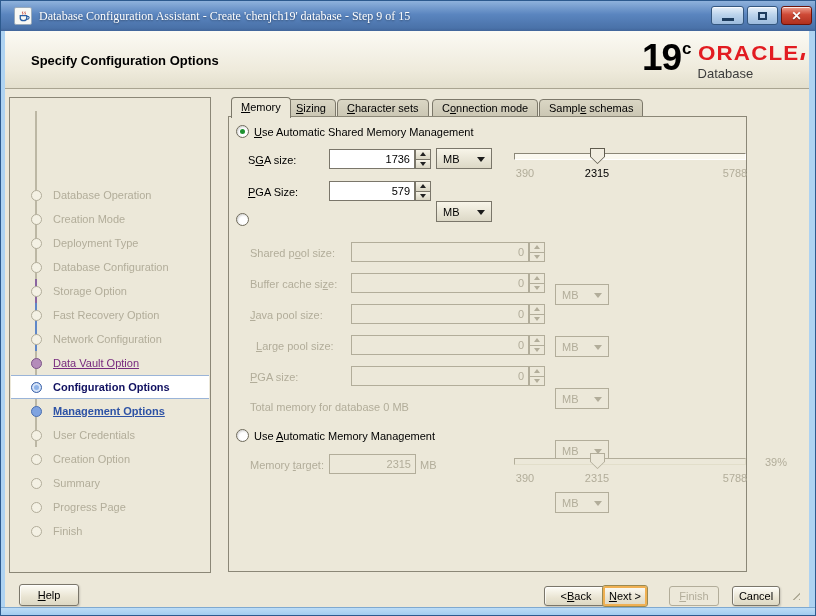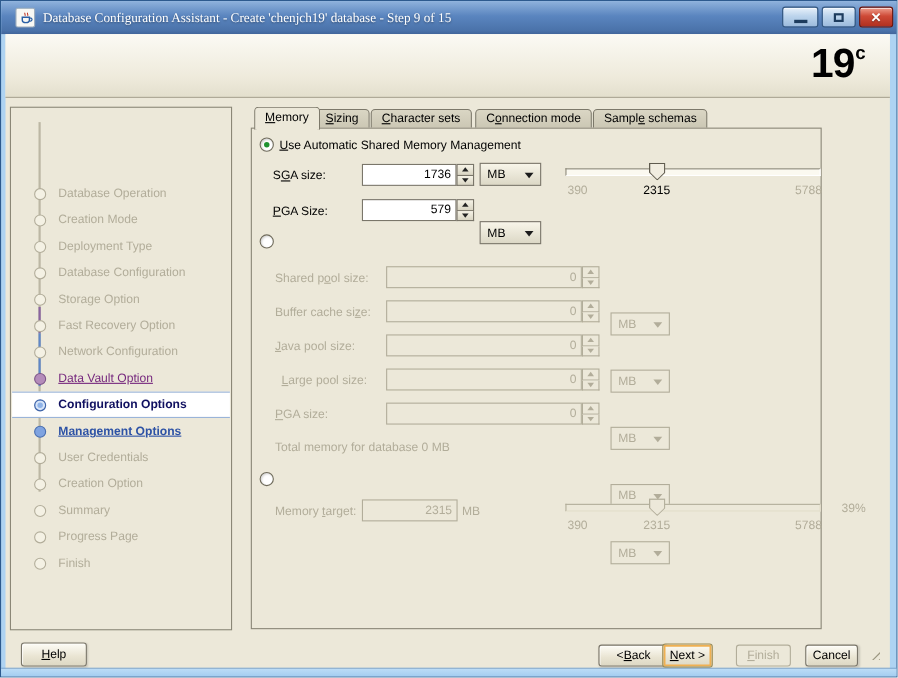--- a/index.html
+++ b/index.html
@@ -43,21 +43,21 @@
   .logo-oracle { color:#e21c21; font-size:20px; font-weight:bold; letter-spacing:1px; transform:scaleX(1.12); transform-origin:left; white-space:nowrap; }
   .logo-tick { display:inline-block; width:3px; height:7px; background:#e21c21; margin-left:2px; transform:skewX(-12deg); }
   .logo-db { color:#3c3c3c; font-size:13px; margin-top:1px; }
 
   
   .sidebar { position:absolute; left:4px; top:66px; width:202px; height:476px;
     border:1px solid #8b8777; }
   .rail { position:absolute; left:25px; width:2px; background:#bcb7a4; }
   .rail.seg-purple { background:#8a64a0; }
   .rail.seg-blue { background:#5f87c8; }
-  .step { position:absolute; left:1px; width:198px; height:24px; display:flex; align-items:center; }
+  .step { position:absolute; left:1px; width:198px; height:24px; display:flex; align-items:center;margin-top:19px; }
   .step .dot { position:absolute; left:20px; width:11px; height:11px; border-radius:50%;
     background:#f4f1e4; border:1px solid #b2ad9a; }
   .step .lbl { position:absolute; left:42px; white-space:nowrap; color:#b2ad9a; }
   .step.visited .dot { background:#b48cba; border-color:#7d5589; }
   .step.visited .lbl { color:#77297e; text-decoration:underline; }
   .step.next .dot { background:#7fa3e0; border-color:#4a6fb0; }
   .step.next .lbl { color:#2d52a5; text-decoration:underline; }
   .step.current { background:#fff; border-top:1px solid #9ab4d8; border-bottom:1px solid #9ab4d8; }
   .step.current .dot { background:#8fb3e8; border-color:#3f64a8; box-shadow:inset 0 0 0 2px #d6e4f8; }
   .step.current .lbl { color:#101060; font-weight:bold; text-decoration:none; }
@@ -150,23 +150,28 @@
         </span>
       <span class="winbtn close">
           <span class="glyph-close">✕</span>
         </span>
     </span>
   </div>
 
   <div class="client">
 
     <div class="header">
+      <div class="page-title">Specify Configuration Options</div>
       <div class="logo">
         <span class="logo-19">19</span>
         <span class="logo-c">c</span>
+        <span class="logo-right">
+          <span class="logo-oracle"><span>ORACLE</span><span class="logo-tick"></span></span>
+          <span class="logo-db">Database</span>
+        </span>
       </div>
     </div>
 
     <div class="sidebar">
       <div class="rail" style="left:25px; top:13px; height:336px;"></div>
       <div class="rail seg-purple" style="top:181px; height:24px;"></div>
       <div class="rail seg-blue" style="top:205px; height:48px;"></div>
       <div id="sidebar-items">
           <div class="step pending" style="top: 66px;">
     <span class="dot"></span>
@@ -355,20 +360,21 @@
     <span class="abs combo disabled" style="left: 326px; top: 249px; width: 54px;">
       <span class="unit">MB</span>
               <span class="arrow"></span>
     </span>
   </div>
         </div>
 
       <span class="abs dis" style="left:21px; top:284px;">Total memory for database 0 MB</span>
 
       <span class="abs radio" style="left:7px; top:312px;"></span>
+      <span class="abs radio-lbl" style="left:25px; top:313px;">Use <u>A</u>utomatic Memory Management</span>
 
       <span class="abs dis" style="left:21px; top:342px;">Memory <u>t</u>arget:</span>
       <input class="abs field disabled" style="left: 100px; top: 337px; width: 87px;" disabled="" value="2315">
       <span class="abs dis" style="left:191px; top:342px;">MB</span>
 
       <span class="abs track disabled" style="left:285px; top:341px; width:232px;"></span>
       <span class="abs thumb disabled" style="left:361px; top:336px;"></span>
       <span class="tick-lbl" style="left:296px; top:355px;">390</span>
       <span class="tick-lbl" style="left:368px; top:355px;">2315</span>
       <span class="tick-lbl" style="left:506px; top:355px;">5788</span>

